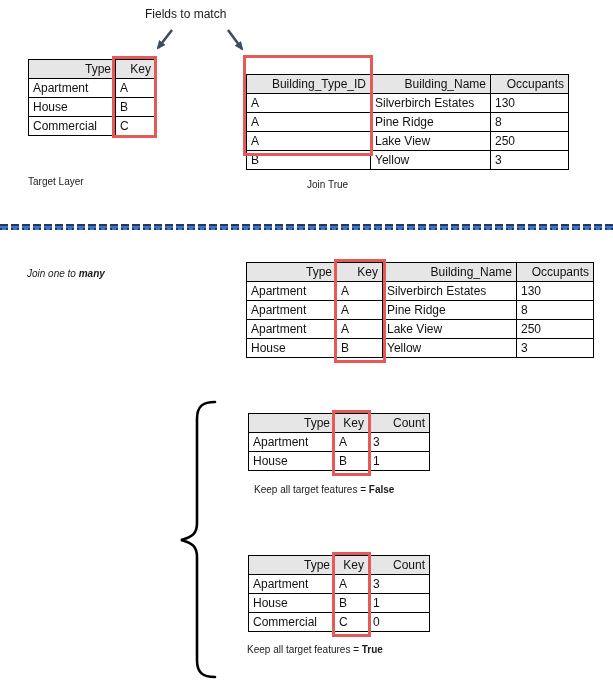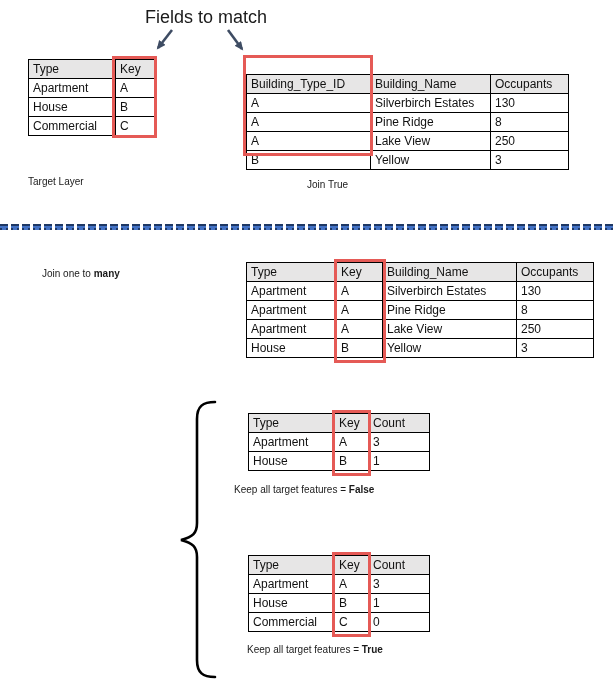--- a/index.html
+++ b/index.html
@@ -4,30 +4,30 @@
 <style>
   html,body { margin:0; padding:0; background:#ffffff; }
   .canvas {
     position:relative; width:613px; height:689px; background:#ffffff;
     font-family:"Liberation Sans", sans-serif; color:#1a1a1a; overflow:hidden;
   }
   .abs { position:absolute; }
 
   
   .lbl { font-size:10px; white-space:nowrap; }
-  .title { font-size:18px; white-space:nowrap; }
+  .title { font-size:12px; white-space:nowrap; }
   .b { font-weight:bold; }
 
   
   table { border-collapse:collapse; table-layout:fixed; font-size:12px; color:#111; }
   th, td {
     border:1px solid #000; padding:0 4px; height:18px; line-height:18px;
     text-align:left; font-weight:normal; white-space:nowrap; overflow:hidden;
   }
-  th { background:#E7E6E6; }
+  th { background:#E7E6E6;text-align:right; }
 
   
   .hlbox { position:absolute; border:3px solid #E55A56; background:transparent; }
 
   
   .divider {
     position:absolute; left:0; top:224; width:613px; height:6px;
     background-image:
       repeating-linear-gradient(90deg, #1F3864 0 8px, transparent 8px 11px),
       repeating-linear-gradient(90deg, #1F3864 0 2px, #4472C4 2px 6px, #1F3864 6px 8px, transparent 8px 11px),
@@ -122,21 +122,21 @@
         </tr>
       </tbody>
     </table>
   <div class="hlbox" style="left:243px; top:55px; width:124px; height:95px;"></div>
 
   <div class="abs lbl" style="left:28px; top:176px;">Target Layer</div>
   <div class="abs lbl" style="left:307px; top:179px;">Join True</div>
 
   <div class="divider" style="top:224px;"></div>
 
-  <div class="abs lbl" style="left:42px; top:268px;"><span>Join one to </span><span class="b">many</span></div>
+  <div class="abs lbl" style="left:27px; top:268px;font-style:italic;"><span>Join one to </span><span class="b">many</span></div>
 
   <table class="abs" style="left:246px; top:262px;">
       <colgroup>
         <col style="width: 90px;">
         <col style="width: 46px;">
         <col style="width: 134px;">
         <col style="width: 77px;">
       </colgroup>
       <thead>
         <tr>
@@ -196,21 +196,21 @@
           <td>3</td>
         </tr>
         <tr>
           <td>House</td>
           <td>B</td>
           <td>1</td>
         </tr>
       </tbody>
     </table>
   <div class="hlbox" style="left:332px; top:410px; width:33px; height:60px;"></div>
-  <div class="abs lbl" style="left:234px; top:484px;"><span>Keep all target features = </span><span class="b">False</span></div>
+  <div class="abs lbl" style="left:254px; top:484px;"><span>Keep all target features = </span><span class="b">False</span></div>
 
   <table class="abs" style="left:248px; top:555px;">
       <colgroup>
         <col style="width: 86px;">
         <col style="width: 34px;">
         <col style="width: 61px;">
       </colgroup>
       <thead>
         <tr>
           <th>Type</th>

